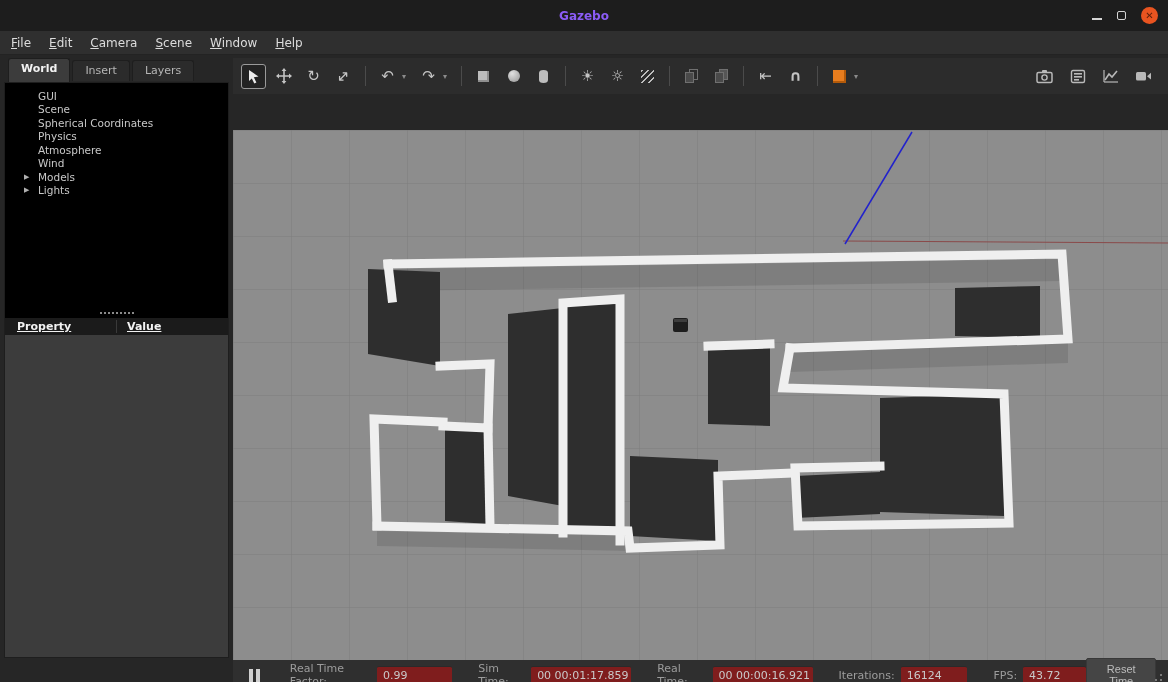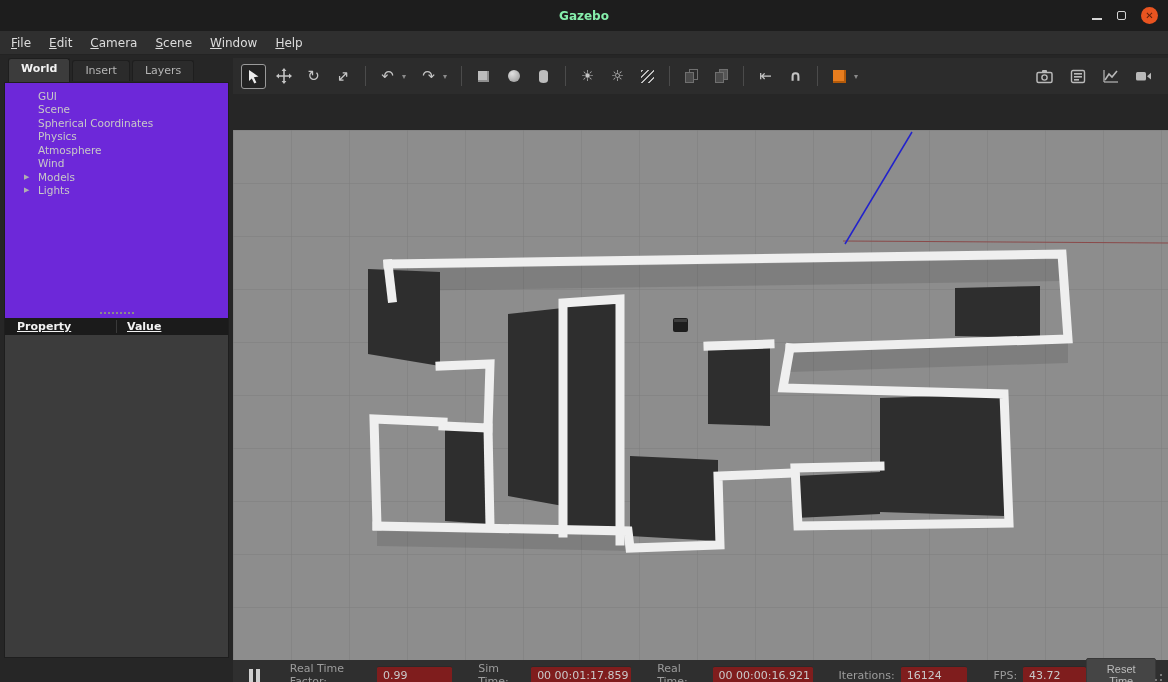--- a/index.html
+++ b/index.html
@@ -3,21 +3,21 @@
 <meta charset="utf-8">
 <style>
   * { margin:0; padding:0; box-sizing:border-box; }
   html,body { width:1168px; height:682px; overflow:hidden; background:#262626;
               font-family:"DejaVu Sans","Liberation Sans",sans-serif; }
   body { position:relative; }
 
   
   .titlebar { position:absolute; top:0; left:0; width:100%; height:31px;
               background:#1d1d1d; display:flex; align-items:center; justify-content:center; }
-  .title { color:#86efac; font-size:12px; font-weight:bold; }
+  .title { color:#8b5cf6; font-size:12px; font-weight:bold; }
   .win-controls { position:absolute; right:10px; top:0; height:31px; display:flex;
                   align-items:center; gap:15px; }
   .wc-min { width:10px; height:2px; background:#d5d5d5; margin-top:6px; }
   .wc-max { width:9px; height:9px; border:1.5px solid #d5d5d5; border-radius:2px; }
   .wc-close { width:17px; height:17px; border-radius:50%; background:#e95420;
               color:#5a1e0a; font-size:10px; font-weight:bold; display:flex;
               align-items:center; justify-content:center; line-height:1; }
 
   
   .menubar { position:absolute; top:31px; left:0; width:100%; height:24px;
@@ -27,21 +27,21 @@
   .menu-item::first-letter { text-decoration:underline; }
 
   
   .sidebar { position:absolute; left:4px; top:58px; width:225px; height:600px;
              display:flex; flex-direction:column; }
   .tabs-row { display:flex; align-items:center; padding-left:4px; height:24px; }
   .tab { height:21px; padding:3px 12px 0 12px; font-size:11px; color:#b5b5b5;
          background:#2b2b2b; border:1px solid #1e1e1e; border-bottom:none;
          border-radius:3px 3px 0 0; margin-right:2px; }
   .tab.active { height:24px; background:#3c3c3c; color:#f2f2f2; font-weight:bold; }
-  .panel-body { flex:1; background:#6d28d9; border:1px solid #1e1e1e;
+  .panel-body { flex:1; background:#000000; border:1px solid #1e1e1e;
                 display:flex; flex-direction:column; }
   .tree { padding:6px 0 4px 0; }
   .tree-row { display:flex; align-items:center; height:13.5px; color:#c8c8c8;
               font-size:10.5px; padding-left:33px; white-space:nowrap; }
   .tree-row.expandable { padding-left:19px; }
   .tree-arrow { font-size:7px; color:#b0b0b0; width:14px; display:inline-block; }
   .splitter { height:10px; display:flex; align-items:center; justify-content:center; }
   .splitter-dots { width:34px; border-top:2px dotted #8a8a8a; }
   .prop-header { display:flex; background:#1b1b1b; height:17px; align-items:center; }
   .prop-header .col { color:#f2f2f2; font-size:11px; font-weight:bold;text-decoration:underline; }

